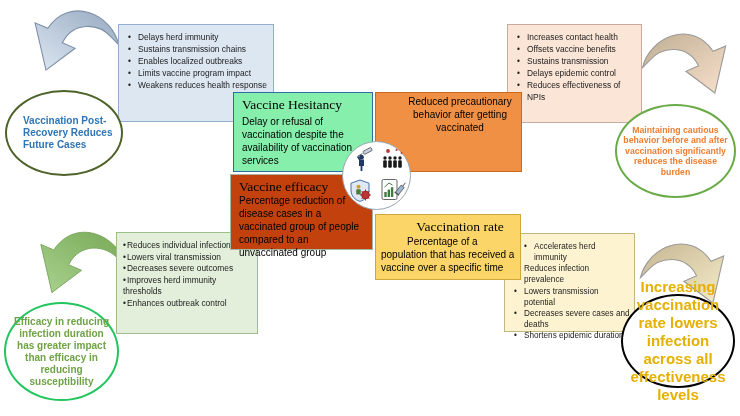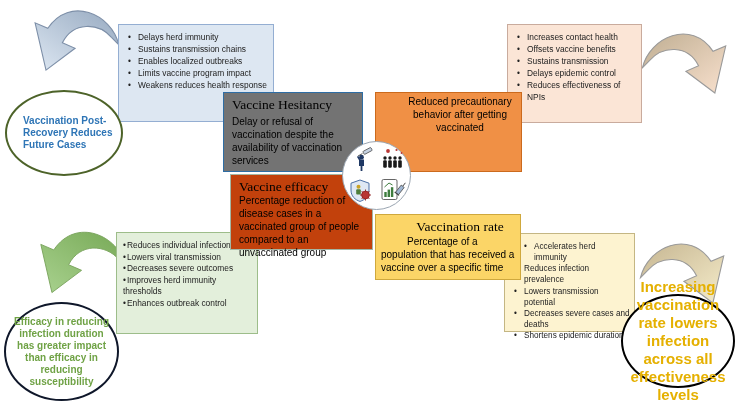--- a/index.html
+++ b/index.html
@@ -16,21 +16,21 @@
   .bullet-dot{width:9px;min-width:9px;text-align:center;margin-right:4px;}
   .bullet-text{flex:1;}
   .tight .bullet-row{display:block;}
   .tight .bullet-dot{width:auto;min-width:0;margin-right:1px;}
   .box-br .bullet-row:first-child{padding-left:10px;}
 
   
   .quad{position:absolute;z-index:3;border:1px solid;box-sizing:border-box;color:#000;}
   .q-title{font-family:"Liberation Serif",serif;font-size:13.5px;line-height:1.12;padding:4px 6px 1px 8px;}
   .q-body{font-size:10px;line-height:1.3;padding:2px 6px 0 8px;}
-  .q-hesitancy{left:223px;top:92px;width:140px;height:80px;background:#737373;border-color:#2e6da4;}
+  .q-hesitancy{left:233px;top:92px;width:140px;height:80px;background:#86efac;border-color:#2e6da4;}
   .q-hesitancy .q-body{padding-right:4px;}
   .q-compensation{left:375px;top:92px;width:147px;height:80px;background:#f09045;border-color:#cb6a1d;}
   .q-compensation .q-body{text-align:center;padding:2px 5px 0 28px;}
   .q-efficacy{left:230px;top:174px;width:143px;height:76px;background:#c2410c;border-color:#a4b6a4;}
   .q-efficacy .q-title{padding-bottom:0;}
   .q-efficacy .q-body{padding:0 10px 0 8px;}
   .q-rate{left:375px;top:174px;width:146px;height:66px;background:#fbd567;border-color:#cfa83d;margin-top:40px;}
   .q-rate .q-title{text-align:center;padding-left:30px;}
   .q-rate .q-body{text-indent:26px;padding:0 4px 0 5px;}
 
@@ -40,21 +40,21 @@
   .mini-icon{position:absolute;width:27px;height:27px;}
   .mi-tl{left:6px;top:4px;}  .mi-tr{left:37px;top:4px;}
   .mi-bl{left:5px;top:36px;} .mi-br{left:36px;top:35px;}
 
   
   .callout{position:absolute;z-index:3;border-radius:50%;background:#fff;display:flex;align-items:center;
            justify-content:center;text-align:center;font-weight:bold;box-sizing:border-box;line-height:1.2;}
   .co-tl{left:5px;top:90px;width:118px;height:86px;border:2px solid #4d6329;color:#2e75b6;font-size:10px;
          text-align:left;justify-content:flex-end;padding-left:16px;}
   .co-tr{left:615px;top:104px;width:121px;height:94px;border:2px solid #6aab47;color:#ed7d31;font-size:8.7px;padding:0 6px;}
-  .co-bl{left:4px;top:302px;width:115px;height:99px;border:2px solid #0f172a;color:#6fa245;font-size:10px;padding:0 5px;}
+  .co-bl{left:4px;top:302px;width:115px;height:99px;border:2px solid #22c55e;color:#6fa245;font-size:10px;padding:0 5px;}
   .co-br{left:621px;top:294px;width:114px;height:94px;border:2px solid #000000;color:#e5b000;font-size:15px;padding:0 6px;}
 
   
   .arrow{position:absolute;z-index:1;}
   .ar-tl{left:26px;top:2px;width:100px;height:88px;}
   .ar-tr{left:634px;top:26px;width:102px;height:86px;}
   .ar-bl{left:30px;top:224px;width:105px;height:88px;}
   .ar-br{left:632px;top:236px;width:102px;height:86px;}
 </style>
 </head>
@@ -234,20 +234,23 @@
         <line x1="20" y1="3.6" x2="20" y2="8" stroke="#444" stroke-width="0.9"></line>
         <rect x="18.1" y="8" width="3.8" height="9.4" fill="#9fb6d2" stroke="#444" stroke-width="0.7"></rect>
         <line x1="17.2" y1="17.4" x2="22.8" y2="17.4" stroke="#444" stroke-width="1.1"></line>
       </g>
     </svg>
   </div>
 
   <div class="callout co-tl">
     <span>Vaccination Post-Recovery Reduces Future Cases</span>
   </div>
+  <div class="callout co-tr">
+    <span>Maintaining cautious behavior before and after vaccination significantly reduces the disease burden</span>
+  </div>
   <div class="callout co-bl">
     <span>Efficacy in reducing infection duration has greater impact than efficacy in reducing susceptibility</span>
   </div>
   <div class="callout co-br">
     <span>Increasing vaccination rate lowers infection across all effectiveness levels</span>
   </div>
 
 </div>
 
 </body></html>

